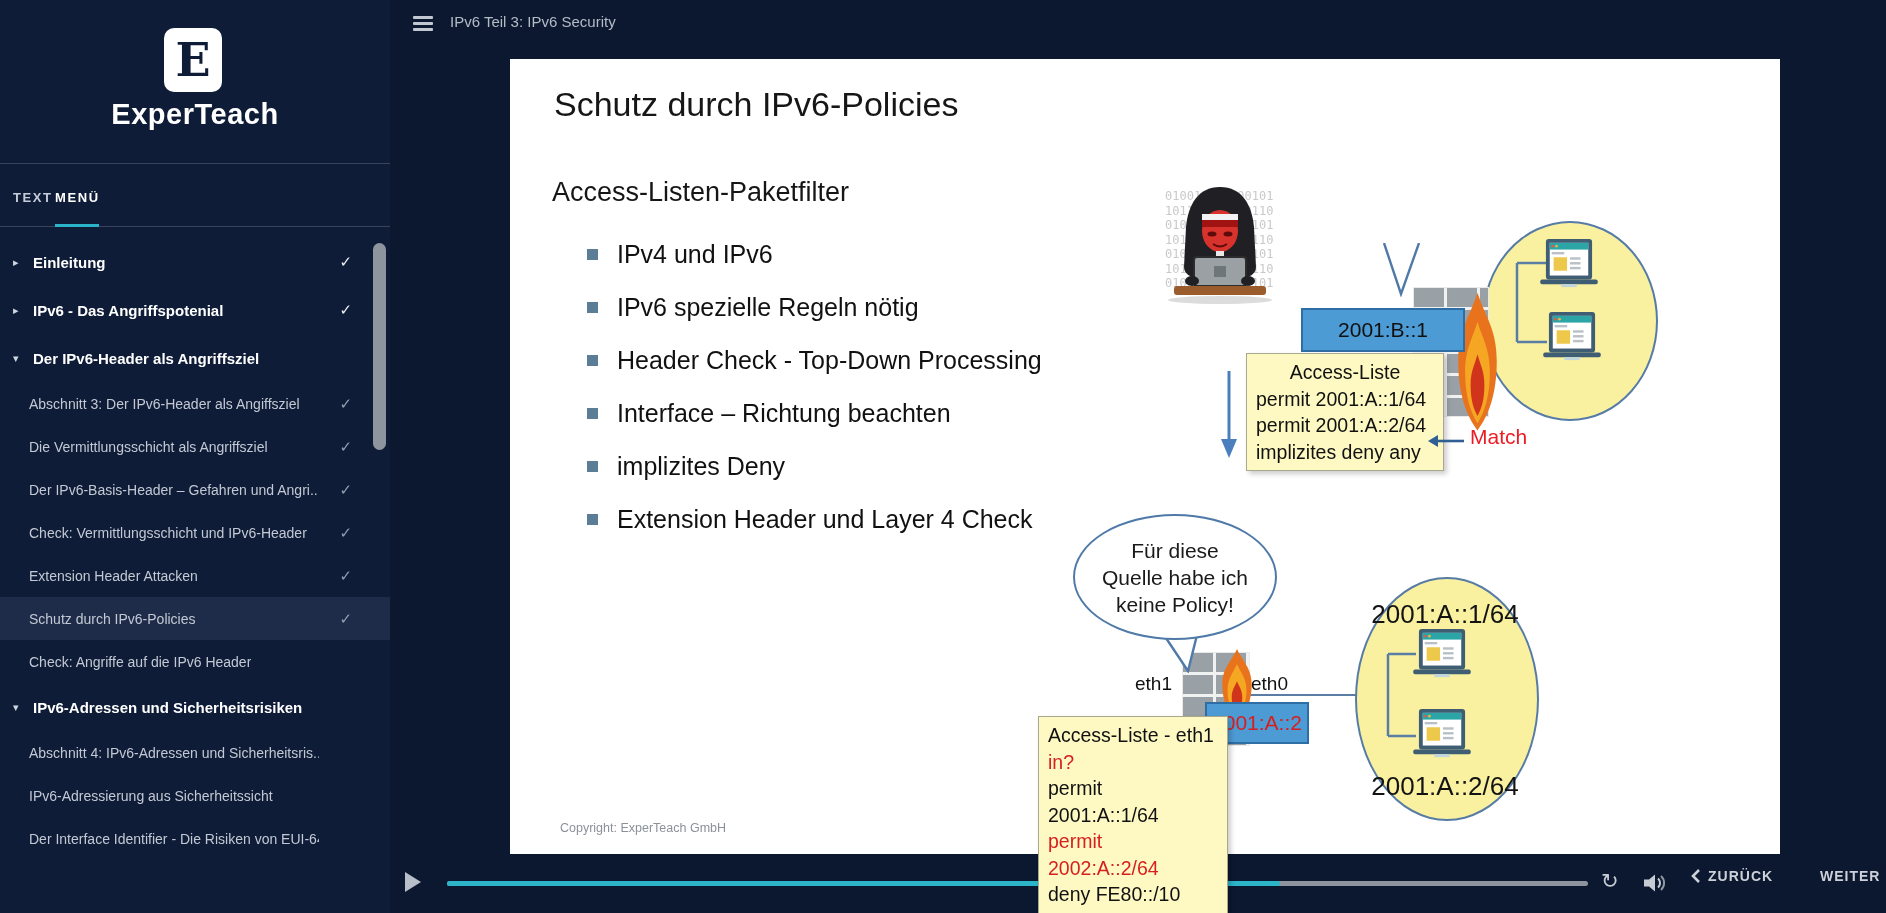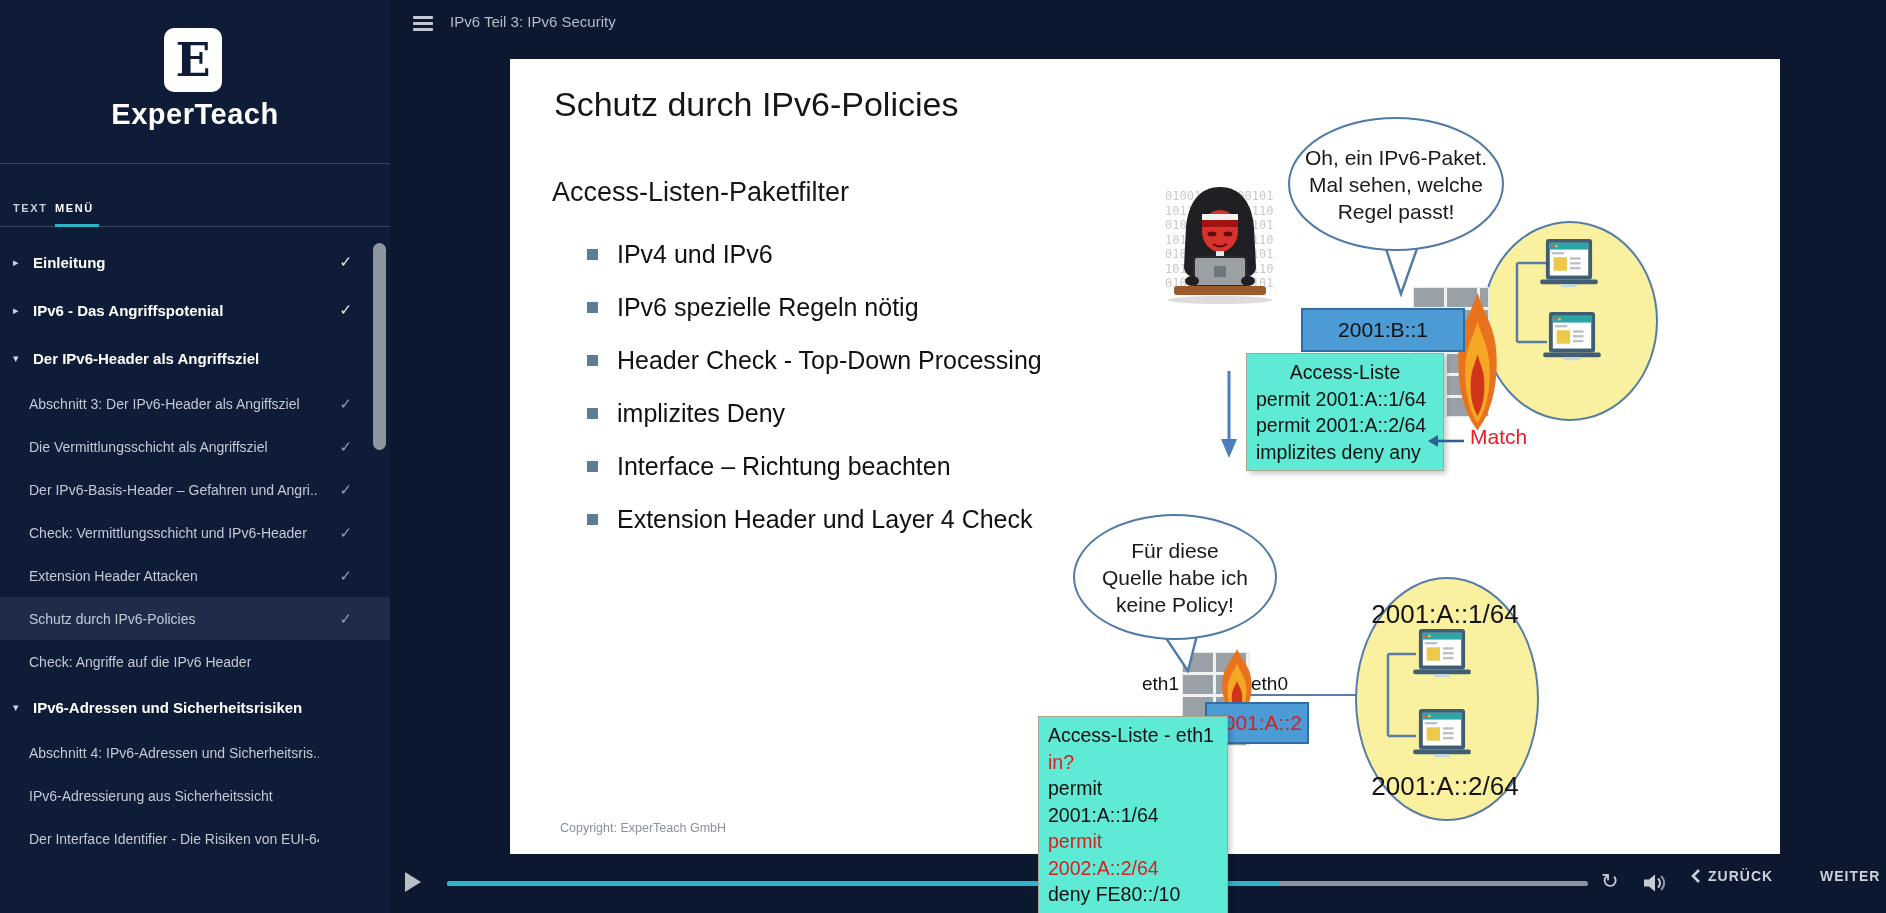--- a/index.html
+++ b/index.html
@@ -8,21 +8,21 @@
 
   
   .sidebar{position:absolute;left:0;top:0;width:390px;height:913px;background:#0e1c37;}
   .logo-box{position:absolute;left:164px;top:28px;width:58px;height:64px;background:#fff;
             border-radius:10px;display:flex;align-items:center;justify-content:center;}
   .logo-letter{font-family:"DejaVu Serif",serif;font-weight:700;font-size:46px;color:#0e1c37;line-height:1;}
   .brand{position:absolute;left:0;top:98px;width:390px;text-align:center;color:#fff;
          font-size:29px;font-weight:600;letter-spacing:.5px;}
   .divider{position:absolute;left:0;width:390px;height:1px;background:#39445a;}
   .tabs{position:absolute;left:0;top:186px;width:390px;height:30px;}
-  .tab{position:absolute;top:16px;font-size:11px;font-weight:700;letter-spacing:1.6px;color:#c6cdda;cursor:pointer;}
+  .tab{position:absolute;top:4px;font-size:13px;font-weight:700;letter-spacing:1.6px;color:#c6cdda;cursor:pointer;}
   .tab.t1{left:13px;}
   .tab.t2{left:55px;color:#fff;}
   .tab-underline{position:absolute;left:55px;top:224px;width:44px;height:3px;background:#2bb3c9;}
   .nav{position:absolute;left:0;top:238px;width:390px;}
   .nav-row{position:relative;display:flex;align-items:center;height:43px;cursor:pointer;}
   .nav-row.lvl0{height:48px;}
   .nav-arrow{position:absolute;left:13px;font-size:11px;color:#cfd6e0;}
   .nav-label{white-space:nowrap;overflow:hidden;}
   .lvl0 .nav-label{margin-left:33px;font-weight:700;font-size:15px;color:#fff;}
   .lvl1 .nav-label{margin-left:29px;font-size:14px;color:#c3c9d4;max-width:290px;}
@@ -53,21 +53,21 @@
           font-size:21px;color:#1a1a1a;text-align:center;line-height:27px;z-index:6;}
   .tail{position:absolute;z-index:5;}
   .zone{position:absolute;background:#f9f0a0;border:2px solid #567ca6;border-radius:50%;z-index:1;}
   .wall{position:absolute;background-color:#99a1a7;border:1px solid #e8eaea;z-index:2;
         background-image:
           repeating-linear-gradient(to bottom, transparent 0 19px, #f0f2f2 19px 22px),
           repeating-linear-gradient(to right, transparent 0 30px, #f0f2f2 30px 33px);}
   .flame{position:absolute;z-index:3;}
   .packet{position:absolute;background:#4d9bd5;border:2px solid #2f6da5;z-index:4;
           display:flex;align-items:center;justify-content:center;font-size:21px;color:#101010;}
-  .acl{position:absolute;background:#5eead4;border:1px solid #a8a88f;box-shadow:3px 3px 5px rgba(0,0,0,.2);
+  .acl{position:absolute;background:#fef9c3;border:1px solid #a8a88f;box-shadow:3px 3px 5px rgba(0,0,0,.2);
        font-size:19.5px;line-height:26.5px;color:#111;padding:5px 9px;z-index:5;}
   .red{color:#d71f1f;}
   .net-label{position:absolute;font-size:26px;color:#131313;text-align:center;z-index:4;}
   .eth{position:absolute;font-size:19px;color:#111;z-index:5;}
   .match-label{position:absolute;font-size:21px;color:#ed1c24;z-index:6;}
   .conn{position:absolute;z-index:2;}
   .laptop{position:absolute;z-index:4;}
   .hline{position:absolute;height:2px;background:#5a7da5;z-index:1;}
   .binary{position:absolute;font-family:"DejaVu Sans Mono",monospace;font-size:12px;line-height:14.5px;
           color:#c9c9c9;white-space:pre;z-index:1;}
@@ -201,22 +201,22 @@
   <div class="topbar-title">IPv6 Teil 3: IPv6 Security</div>
 
   <div class="slide">
     <div class="slide-title">Schutz durch IPv6-Policies</div>
     <div class="slide-subtitle">Access-Listen-Paketfilter</div>
 
     <ul class="bullets">
       <li><span class="bullet-sq"></span><span>IPv4 und IPv6</span></li>
       <li><span class="bullet-sq"></span><span>IPv6 spezielle Regeln nötig</span></li>
       <li><span class="bullet-sq"></span><span>Header Check - Top-Down Processing</span></li>
+      <li><span class="bullet-sq"></span><span>Interface – Richtung beachten</span></li>
       <li><span class="bullet-sq"></span><span>implizites Deny</span></li>
-      <li><span class="bullet-sq"></span><span>Interface – Richtung beachten</span></li>
       <li><span class="bullet-sq"></span><span>Extension Header und Layer 4 Check</span></li>
     </ul>
 
     <div class="binary" style="left:655px;top:130px">0100100 1000101
 1011010 0100110
 0100101 0100101
 1011010 1010110
 0100101 0100101
 1010100 1010110
 0100101 0010101</div>
@@ -230,25 +230,20 @@
       <ellipse cx="68" cy="53" rx="4.5" ry="2.5" fill="#5e0b0b"></ellipse>
       <path d="M53,63 Q60,68 67,63" stroke="#5e0b0b" stroke-width="2" fill="none"></path>
       <rect x="56" y="70" width="8" height="7" fill="#e9e9e9"></rect>
       <rect x="34" y="76" width="52" height="29" rx="3" fill="#9aa0a4" stroke="#2c2c2c" stroke-width="2"></rect>
       <rect x="54" y="85" width="12" height="11" fill="#6f767a"></rect>
       <ellipse cx="32" cy="100" rx="7" ry="5" fill="#202024"></ellipse>
       <ellipse cx="88" cy="100" rx="7" ry="5" fill="#202024"></ellipse>
       <rect x="14" y="105" width="92" height="9" rx="3" fill="#9a5b2d"></rect>
     </svg>
 
-    <div class="bubble" style="left:778px;top:58px;width:212px;height:130px">
-      <div>Oh, ein IPv6-Paket.</div>
-      <div>Mal sehen, welche</div>
-      <div>Regel passt!</div>
-    </div>
     <svg class="tail" style="left:872px;top:184px" width="40" height="54">
       <path d="M2,0 L19,51 L37,0" fill="#ffffff" stroke="#4f7aa8" stroke-width="2.4"></path>
     </svg>
 
     <div class="zone" style="left:972px;top:162px;width:172px;height:196px"></div>
     <svg class="conn" style="left:995px;top:195px" width="60" height="100">
       <line x1="12" y1="9" x2="42" y2="9" stroke="#5a7da5" stroke-width="2.5"></line>
       <line x1="12" y1="9" x2="12" y2="88" stroke="#5a7da5" stroke-width="2.5"></line>
       <line x1="12" y1="88" x2="42" y2="88" stroke="#5a7da5" stroke-width="2.5"></line>
     </svg>
@@ -288,21 +283,21 @@
     </div>
     <svg class="tail" style="left:648px;top:570px" width="44" height="44">
       <path d="M2,0 L30,42 L40,2" fill="#ffffff" stroke="#4f7aa8" stroke-width="2.4"></path>
     </svg>
 
     <div class="hline" style="left:740px;top:635px;width:110px"></div>
     <div class="wall" style="left:672px;top:593px;width:66px;height:92px"></div>
     <svg class="flame" style="left:706px;top:588px" width="42" height="76" viewBox="0 0 40 80" preserveAspectRatio="none">
         <use href="#sym-flame"></use>
       </svg>
-    <div class="eth" style="left:625px;top:614px;width:44px;text-align:right">eth1</div>
+    <div class="eth" style="left:625px;top:614px;width:44px;">eth1</div>
     <div class="eth" style="left:741px;top:614px">eth0</div>
     <div class="packet red" style="left:695px;top:643px;width:100px;height:38px">2001:A::2</div>
 
     <div class="acl" style="left:528px;top:657px;width:170px">
       <div><span>Access-Liste - eth1 </span><span class="red">in?</span></div>
       <div>permit 2001:A::1/64</div>
       <div class="red">permit 2002:A::2/64</div>
       <div>deny FE80::/10</div>
     </div>
 

